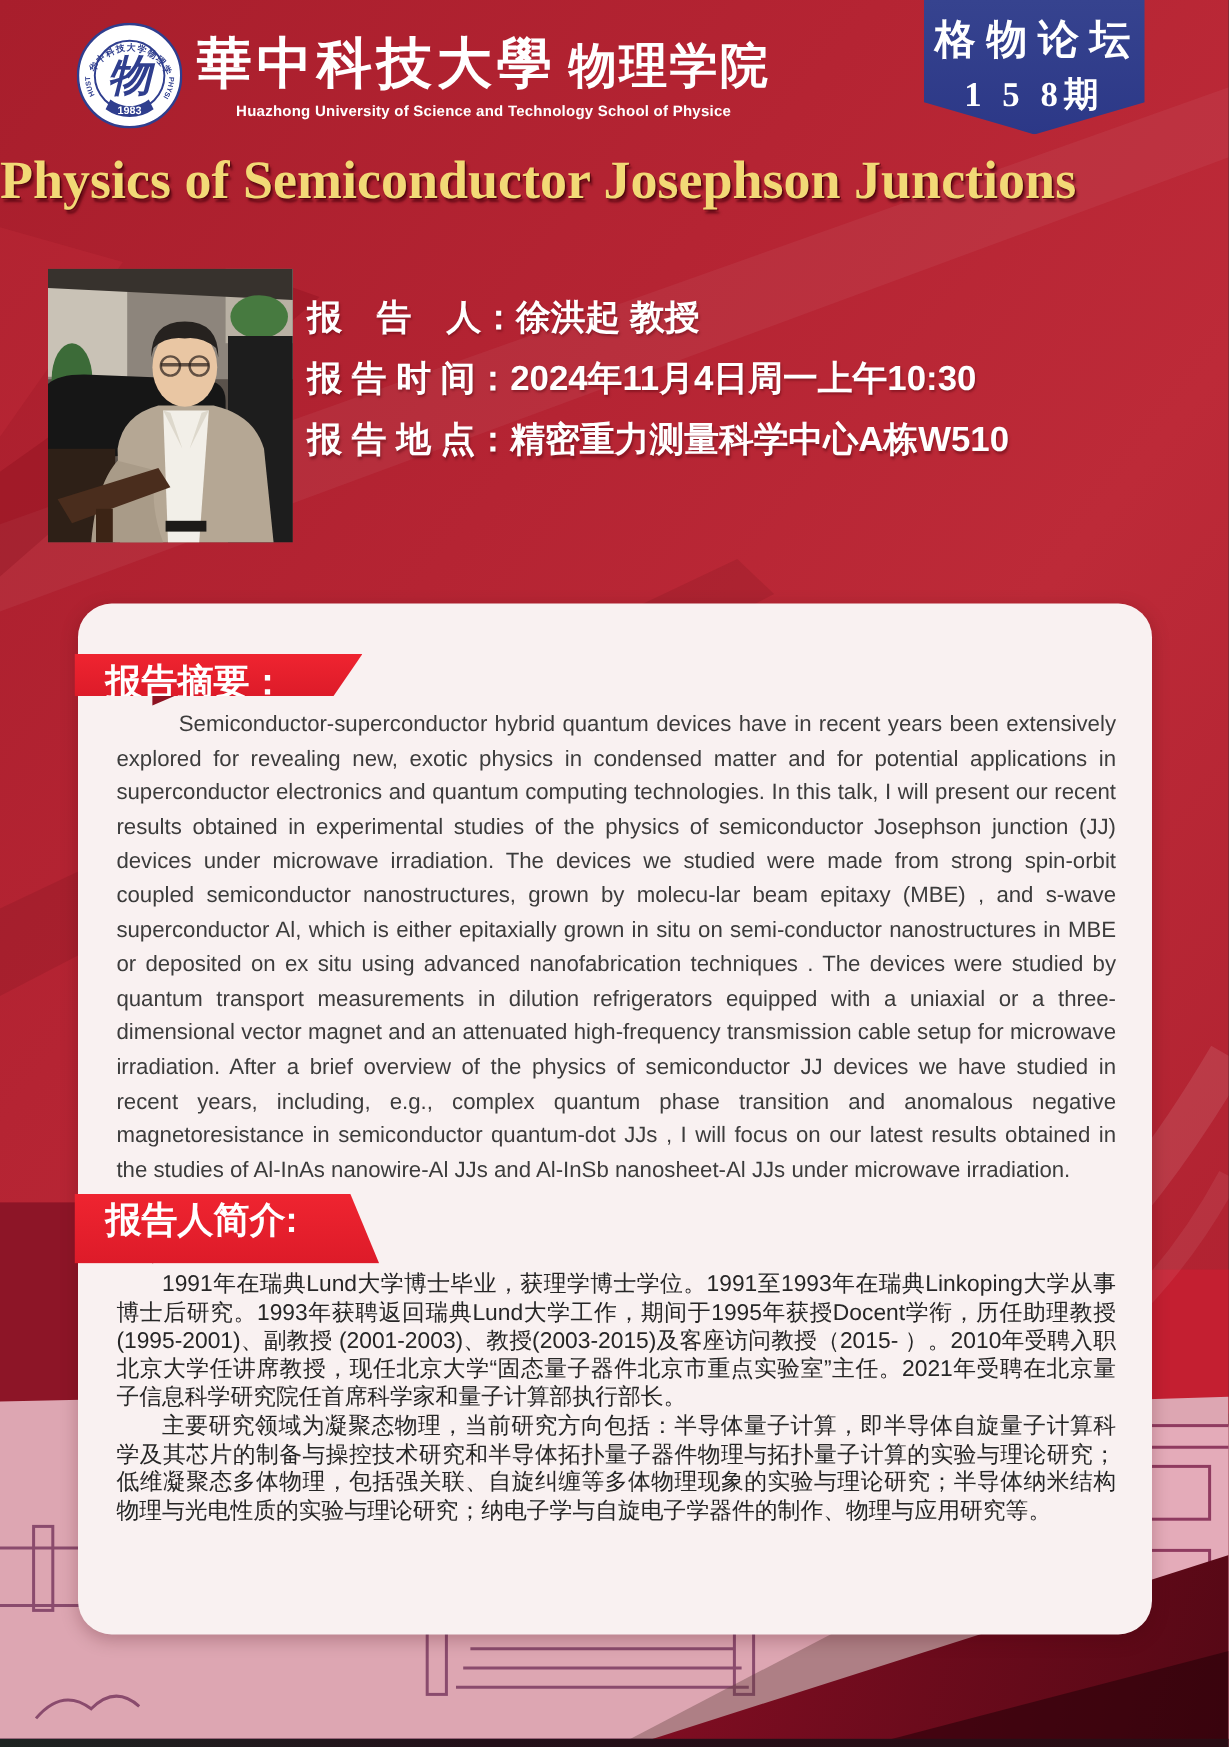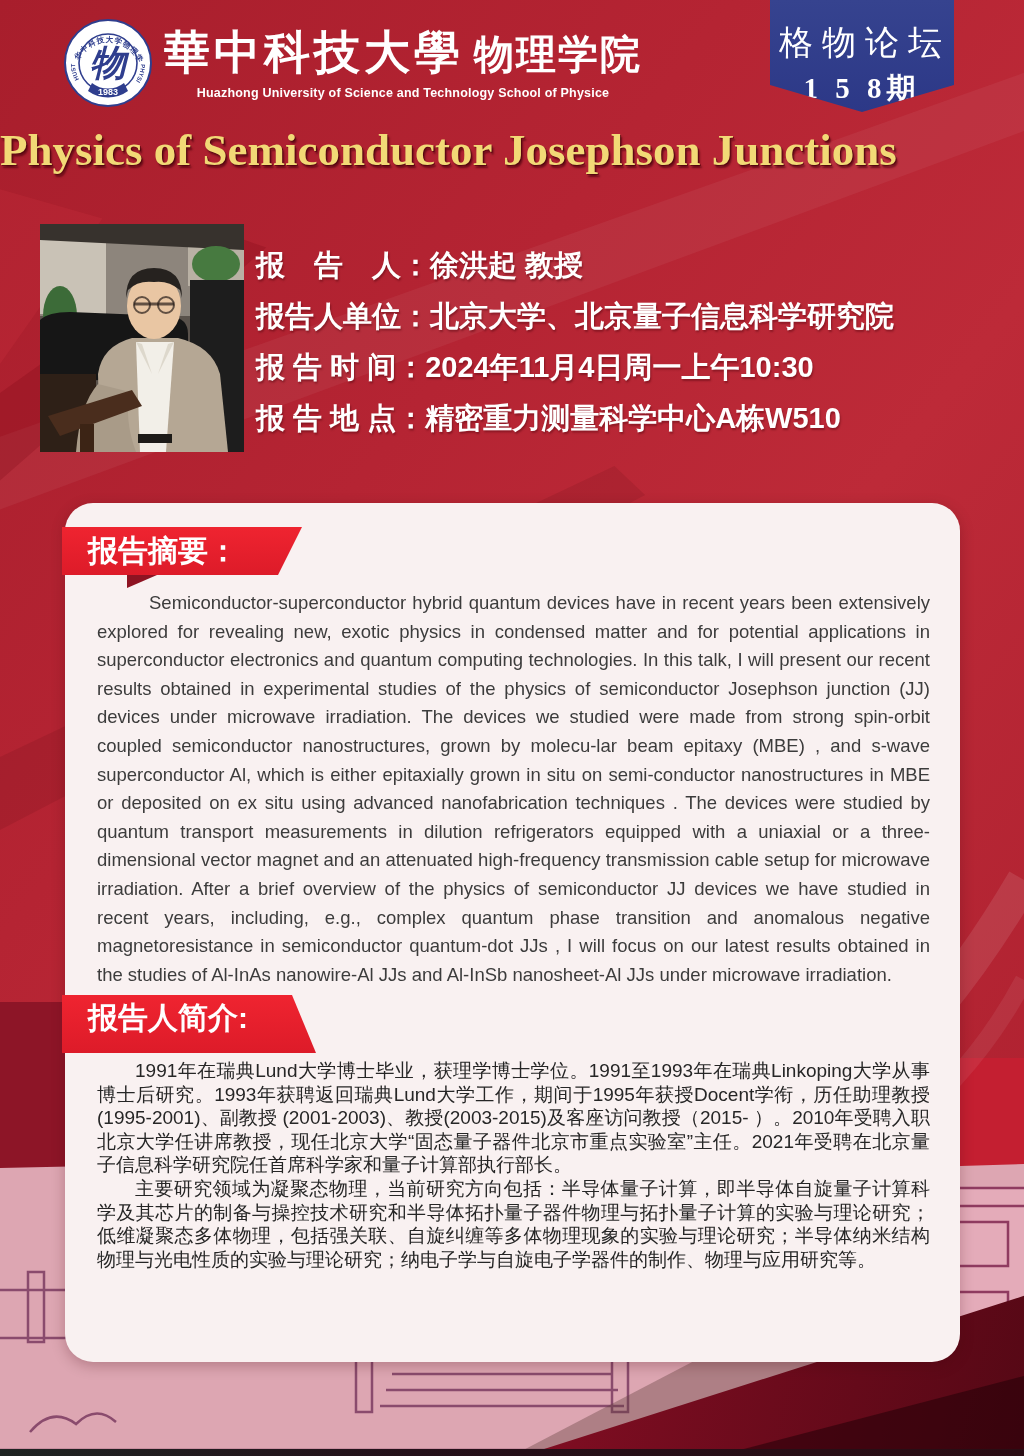--- a/index.html
+++ b/index.html
@@ -30,39 +30,39 @@
   .logo{position:absolute;left:64px;top:19px;width:88px;height:88px;}
   .univ{position:absolute;left:164px;top:22px;color:#fff;}
   .cn-line{font-family:"Liberation Serif","DejaVu Serif",serif;font-weight:bold;white-space:nowrap;}
   .cn-big{font-size:46px;letter-spacing:4px;}
   .cn-small{font-size:40px;letter-spacing:2px;margin-left:10px;}
   .en-line{margin-top:2px;font-size:12.5px;font-weight:bold;letter-spacing:.2px;color:#fff;text-align:center;}
   .pennant{position:absolute;left:770px;top:0;width:184px;height:112px;text-align:center;color:#fff;
     background:linear-gradient(180deg,#36438f 0%,#2c3887 100%);
     clip-path:polygon(0 0,100% 0,100% 76%,50% 100%,0 76%);
     font-family:"Liberation Serif","DejaVu Serif",serif;}
-  .pennant .l1{font-size:34px;letter-spacing:9px;margin:20px 0 0 6px;font-weight:normal;}
+  .pennant .l1{font-size:34px;letter-spacing:9px;margin:10px 0 0 6px;font-weight:bold;}
   .pennant .l2{font-size:29px;letter-spacing:5px;margin-top:3px;font-weight:bold;}
   
   .title{position:absolute;left:0;top:131px;width:100%;text-align:left;
     font-family:"Liberation Serif","DejaVu Serif",serif;font-weight:bold;
     font-size:45px;line-height:38px;color:#f2d976;
     text-shadow:2px 3px 2px rgba(72,0,12,.65),1px 1px 0 rgba(90,10,18,.8);}
   
   .photo{position:absolute;left:40px;top:224px;width:204px;height:228px;overflow:hidden;}
   .inforows{position:absolute;left:256px;top:240px;color:#fff;font-weight:bold;}
   .inforow{height:51px;line-height:51px;font-size:29px;white-space:nowrap;
     text-shadow:1px 2px 2px rgba(70,0,10,.4);}
   .inforow .lbl{display:inline-block;}
   
   .card{position:absolute;left:65px;top:503px;width:895px;height:859px;border-radius:28px;
     background:#f9f1f1;box-shadow:0 4px 14px rgba(60,0,10,.25);}
   .badge{position:absolute;left:-3px;background:linear-gradient(180deg,#ef2430,#dd1b29);
     color:#fff;font-weight:bold;font-size:30px;white-space:nowrap;padding-left:26px;}
-  .badge1{top:24px;width:214px;height:48px;line-height:47px;
+  .badge1{top:42px;width:214px;height:35px;line-height:47px;
     clip-path:polygon(0 0,100% 0,calc(100% - 24px) 100%,0 100%);}
   .badge2{top:492px;width:228px;height:58px;line-height:45px;
     clip-path:polygon(0 0,calc(100% - 24px) 0,100% 100%,0 100%);}
   .fold{position:absolute;width:0;height:0;border-top:13px solid #8e1322;border-right:30px solid transparent;}
   .fold1{left:62px;top:72px;}
   .fold2{left:62px;top:537px;}
   .abstract{position:absolute;left:32px;top:86px;width:833px;margin:0;
     font-size:18.5px;line-height:28.6px;color:#3c3c3c;text-align:justify;text-indent:52px;}
   .bio{position:absolute;left:32px;top:556px;width:833px;}
   .bio p{margin:0;font-size:19px;line-height:23.6px;color:#262626;text-align:justify;text-indent:2em;}
@@ -204,21 +204,20 @@
     <circle cx="102" cy="81" r="8" fill="none" stroke="rgba(40,30,25,.7)" stroke-width="2"></circle>
     <circle cx="126" cy="81" r="8" fill="none" stroke="rgba(40,30,25,.7)" stroke-width="2"></circle>
     <rect x="98" y="210" width="34" height="9" fill="#1d1b18"></rect>
     <path d="M 58 160 Q 40 180 36 228 L 96 228 Q 84 196 90 168 Z" fill="#a99b88"></path>
     <polygon points="8,192 92,166 102,182 20,212" fill="#4a2d1d"></polygon>
     <rect x="40" y="200" width="14" height="28" fill="#3c2415"></rect>
   </svg>
 
   <div class="inforows">
     <div class="inforow"><span class="lbl">报　告　人：</span><span>徐洪起 教授</span></div>
-    <div class="inforow"><span class="lbl">报告人单位：</span><span>北京大学、北京量子信息科学研究院</span></div>
     <div class="inforow"><span class="lbl">报 告 时 间：</span><span>2024年11月4日周一上午10:30</span></div>
     <div class="inforow"><span class="lbl">报 告 地 点：</span><span>精密重力测量科学中心A栋W510</span></div>
   </div>
 
   <div class="card">
     <div class="fold fold1"></div>
     <div class="badge badge1">报告摘要：</div>
     <p class="abstract">Semiconductor-superconductor hybrid quantum devices have in recent years been extensively explored for revealing new, exotic physics in condensed matter and for potential applications in superconductor electronics and quantum computing technologies. In this talk, I will present our recent results obtained in experimental studies of the physics of semiconductor Josephson junction (JJ) devices under microwave irradiation. The devices we studied were made from strong spin-orbit coupled semiconductor nanostructures, grown by molecu-lar beam epitaxy (MBE) , and s-wave superconductor Al, which is either epitaxially grown in situ on semi-conductor nanostructures in MBE or deposited on ex situ using advanced nanofabrication techniques . The devices were studied by quantum transport measurements in dilution refrigerators equipped with a uniaxial or a three-dimensional vector magnet and an attenuated high-frequency transmission cable setup for microwave irradiation. After a brief overview of the physics of semiconductor JJ devices we have studied in recent years, including, e.g., complex quantum phase transition and anomalous negative magnetoresistance in semiconductor quantum-dot JJs , I will focus on our latest results obtained in the studies of Al-InAs nanowire-Al JJs and Al-InSb nanosheet-Al JJs under microwave irradiation.</p>
 
     <div class="fold fold2"></div>

